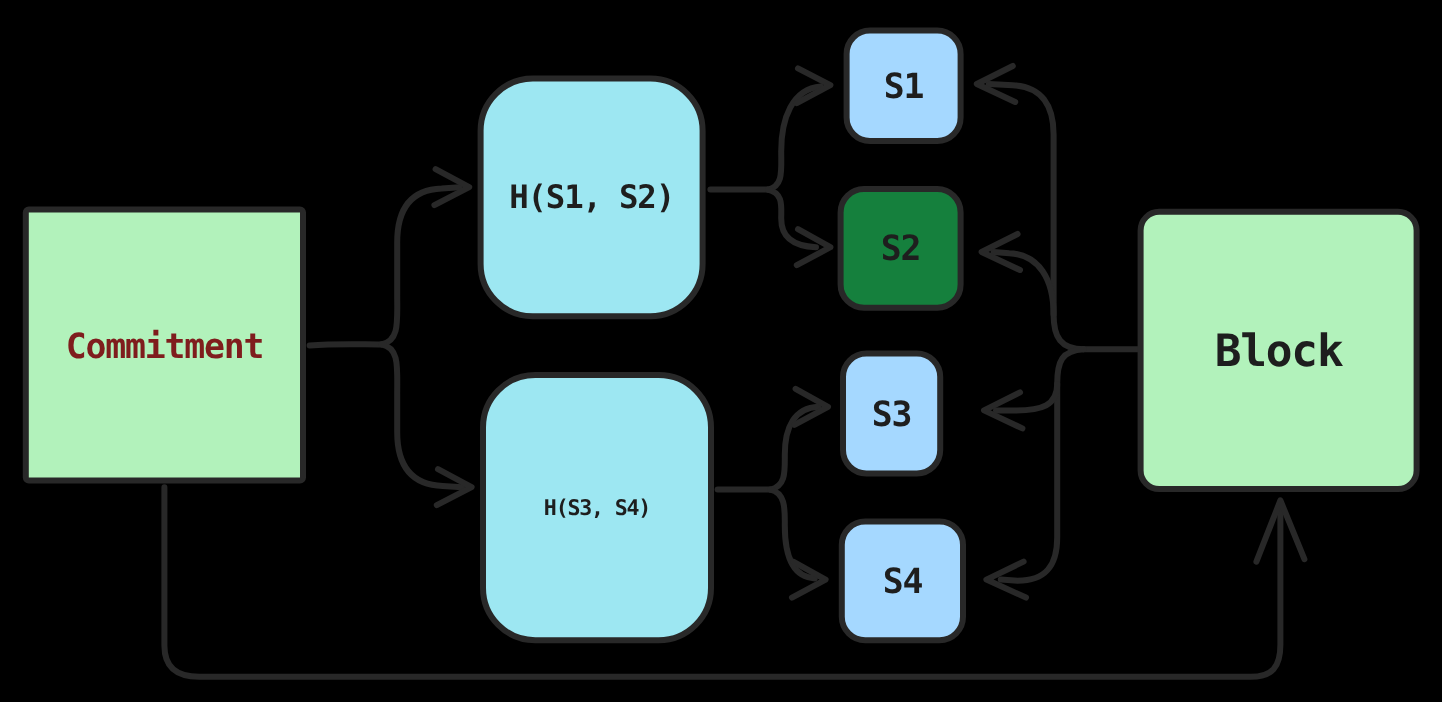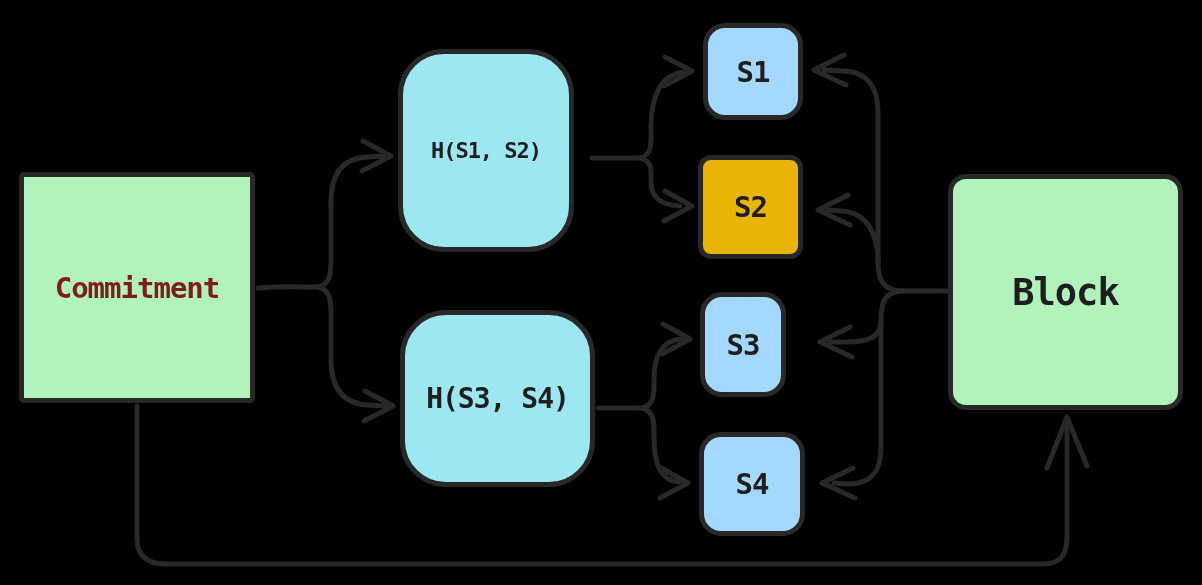--- a/index.html
+++ b/index.html
@@ -17,22 +17,22 @@
     display:flex;align-items:center;justify-content:center;
     border:5px solid #222;
     box-sizing:border-box;
     font-weight:bold;
     letter-spacing:-1px;
     text-align:center;
   }
   .node span{white-space:nowrap;}
   
   #node-commitment{left:19px;top:172px;width:236px;height:231px;border-radius:5px;font-size:29px;}
-  #node-hash12{left:398px;top:49px;width:176px;height:203px;border-radius:46px;font-size:22px;}
-  #node-hash34{left:400px;top:310px;width:195px;height:177px;border-radius:46px;font-size:28px;}
+  #node-hash12{left:398px;top:63px;width:190px;height:203px;border-radius:46px;font-size:27px;}
+  #node-hash34{left:400px;top:310px;width:195px;height:226px;border-radius:46px;font-size:18px;}
   #node-s1{left:703px;top:23px;width:100px;height:97px;border-radius:22px;font-size:29px;}
   #node-s2{left:698px;top:155px;width:105px;height:104px;border-radius:22px;font-size:29px;}
   #node-s3{left:700px;top:292px;width:86px;height:105px;border-radius:22px;font-size:29px;}
   #node-s4{left:699px;top:432px;width:106px;height:104px;border-radius:22px;font-size:29px;}
   #node-block{left:948px;top:174px;width:235px;height:236px;border-radius:18px;font-size:37px;}
   path{fill:none;stroke:currentColor;stroke-width:5;stroke-linecap:round;stroke-linejoin:round;}
 </style>
 </head>
 <body>
 
@@ -81,21 +81,21 @@
   </div>
 
   <div class="node" id="node-hash34" style="background-color: rgb(157, 231, 242); border-color: rgb(40, 40, 40); color: rgb(30, 30, 30);">
     <span>H(S3, S4)</span>
   </div>
 
   <div class="node" id="node-s1" style="background-color: rgb(165, 216, 255); border-color: rgb(40, 40, 40); color: rgb(30, 30, 30);">
     <span>S1</span>
   </div>
 
-  <div class="node" id="node-s2" style="background-color: #eab308; border-color: rgb(40, 40, 40); color: rgb(30, 30, 30); border-radius: 13px;">
+  <div class="node" id="node-s2" style="background-color: #15803d; border-color: rgb(40, 40, 40); color: rgb(30, 30, 30);">
     <span>S2</span>
   </div>
 
   <div class="node" id="node-s3" style="background-color: rgb(165, 216, 255); border-color: rgb(40, 40, 40); color: rgb(30, 30, 30);">
     <span>S3</span>
   </div>
 
   <div class="node" id="node-s4" style="background-color: rgb(165, 216, 255); border-color: rgb(40, 40, 40); color: rgb(30, 30, 30);">
     <span>S4</span>
   </div>

